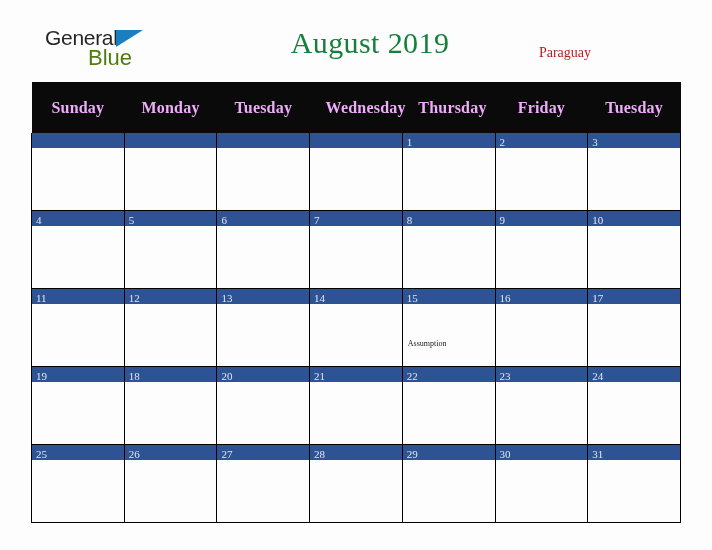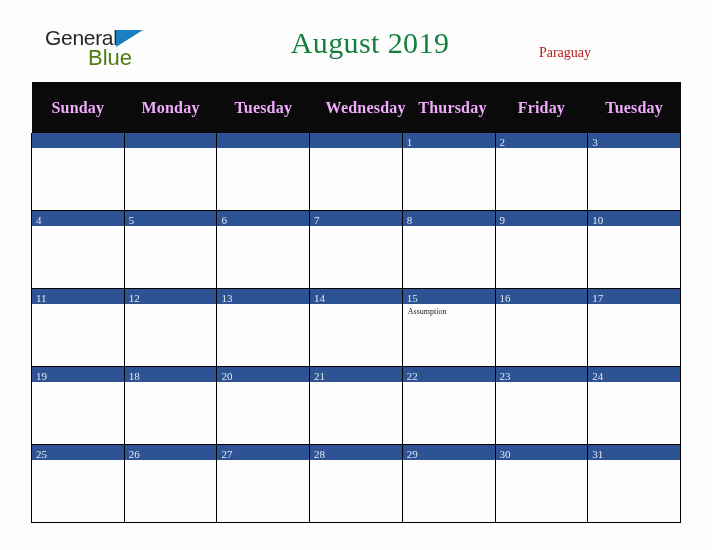--- a/index.html
+++ b/index.html
@@ -138,20 +138,21 @@
     font-size: 11px;
     color: #e3e6ee;
   }
 
   .event {
     font-family: "Liberation Serif", serif;
     font-size: 8px;
     color: #1a1a1a;
     padding: 3px 9px 0 5px;
     line-height: 10px;
+    margin-top: 32px;
   }
 </style>
 </head>
 <body>
 
 <div class="page">
 
   <div class="top-bar">
 
     <div class="logo">

